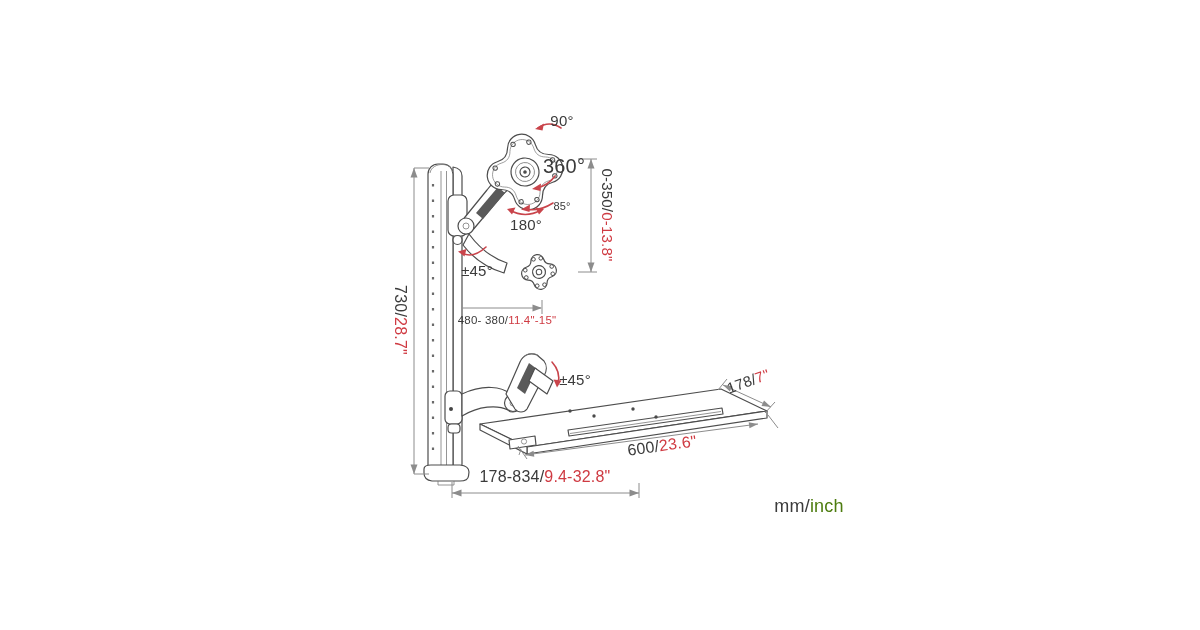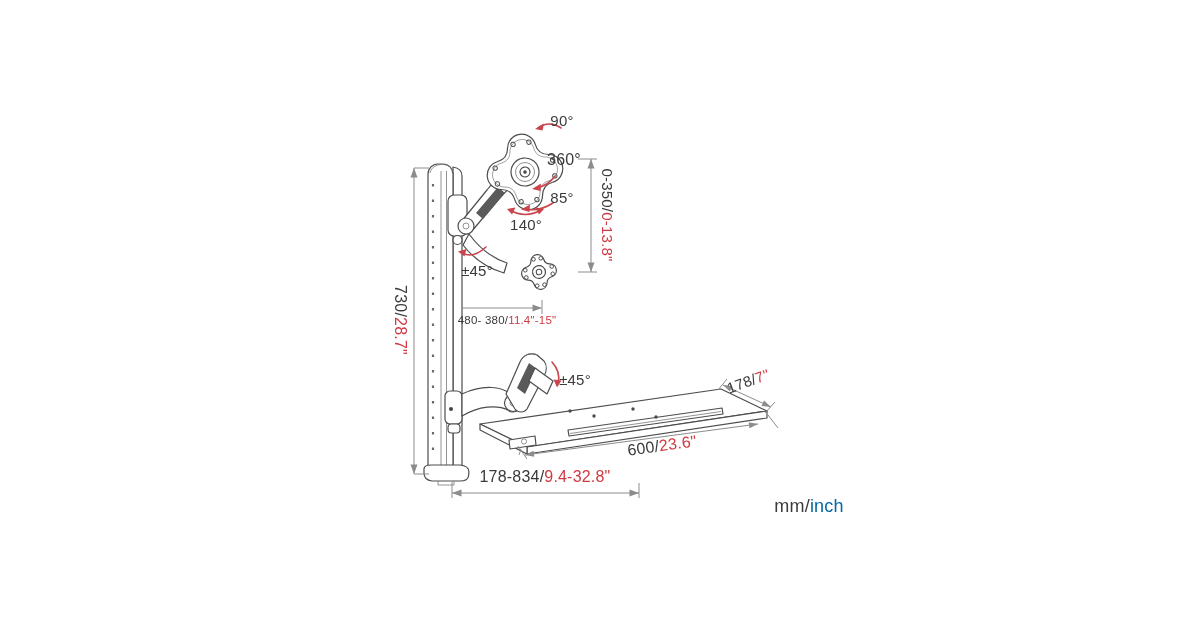--- a/index.html
+++ b/index.html
@@ -3,21 +3,21 @@
 <meta charset="utf-8">
 <style>
   html,body{margin:0;padding:0;background:#fff;}
   .stage{position:relative;width:1200px;height:630px;background:#ffffff;overflow:hidden;
          font-family:"Liberation Sans",sans-serif;margin-left:21px;}
   .stage svg{position:absolute;left:0;top:0;}
   .lbl{position:absolute;white-space:nowrap;color:#3b3b3b;line-height:1;
        transform:translate(-50%,-50%);letter-spacing:.2px;}
   .lbl.rot90{transform:translate(-50%,-50%) rotate(90deg);}
   .lbl .imp{color:#cf3a42;}
-  .lbl .imp-light{color:#0369a1;text-align:right;}
+  .lbl .imp-light{color:#4d7c0f;text-align:right;}
   
   .ink{stroke:#4d4d4d;stroke-width:1.2;fill:#ffffff;stroke-linejoin:round;stroke-linecap:round;}
   .ink-thin{stroke:#7a7a7a;stroke-width:.8;fill:none;}
   .dim{stroke:#8c8c8c;stroke-width:1;fill:none;}
   .dim-arrow{fill:#8c8c8c;stroke:none;}
   .red-arc{stroke:#c9444b;stroke-width:1.6;fill:none;stroke-linecap:round;}
   .red-arrow{fill:#c9444b;stroke:none;}
   .dark-fill{fill:#5a5a5a;stroke:none;}
 </style>
 </head>
@@ -195,25 +195,25 @@
         <line class="dim" x1="618" y1="483" x2="618" y2="498"></line>
         <line class="dim" x1="431" y1="493" x2="618" y2="493"></line>
         <polygon class="dim-arrow" points="431,493 440.5,489.5 440.5,496.5"></polygon>
         <polygon class="dim-arrow" points="618,493 608.5,489.5 608.5,496.5"></polygon>
       </g>
     </g>
   </svg>
 
   <div class="lbl" style="left:541px;top:120px;font-size:15px;"><span>90°</span></div>
 
-  <div class="lbl" style="left:543px;top:160px;font-size:16px;"><span>360°</span></div>
-
-  <div class="lbl" style="left:541px;top:197px;font-size:15px;"><span>85°</span></div>
-
-  <div class="lbl" style="left:505px;top:224px;font-size:15px;"><span>140°</span></div>
+  <div class="lbl" style="left:543px;top:166px;font-size:20px;"><span>360°</span></div>
+
+  <div class="lbl" style="left:541px;top:206px;font-size:11px;"><span>85°</span></div>
+
+  <div class="lbl" style="left:505px;top:224px;font-size:15px;"><span>180°</span></div>
 
   <div class="lbl" style="left:456px;top:270px;font-size:15px;"><span>±45°</span></div>
 
   <div class="lbl" style="left:554px;top:379px;font-size:15px;"><span>±45°</span></div>
 
   <div class="lbl rot90" style="left:379px;top:320px;font-size:16px;">
     <span>730/</span><span class="imp">28.7"</span>
   </div>
 
   <div class="lbl rot90" style="left:586px;top:215px;font-size:15px;">

